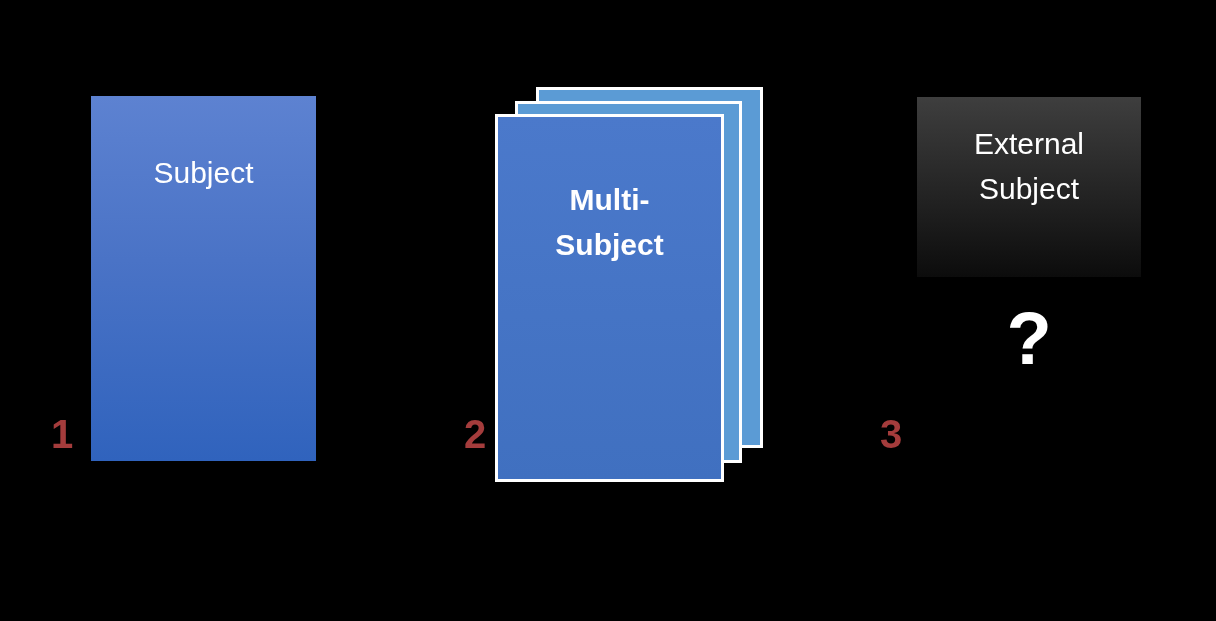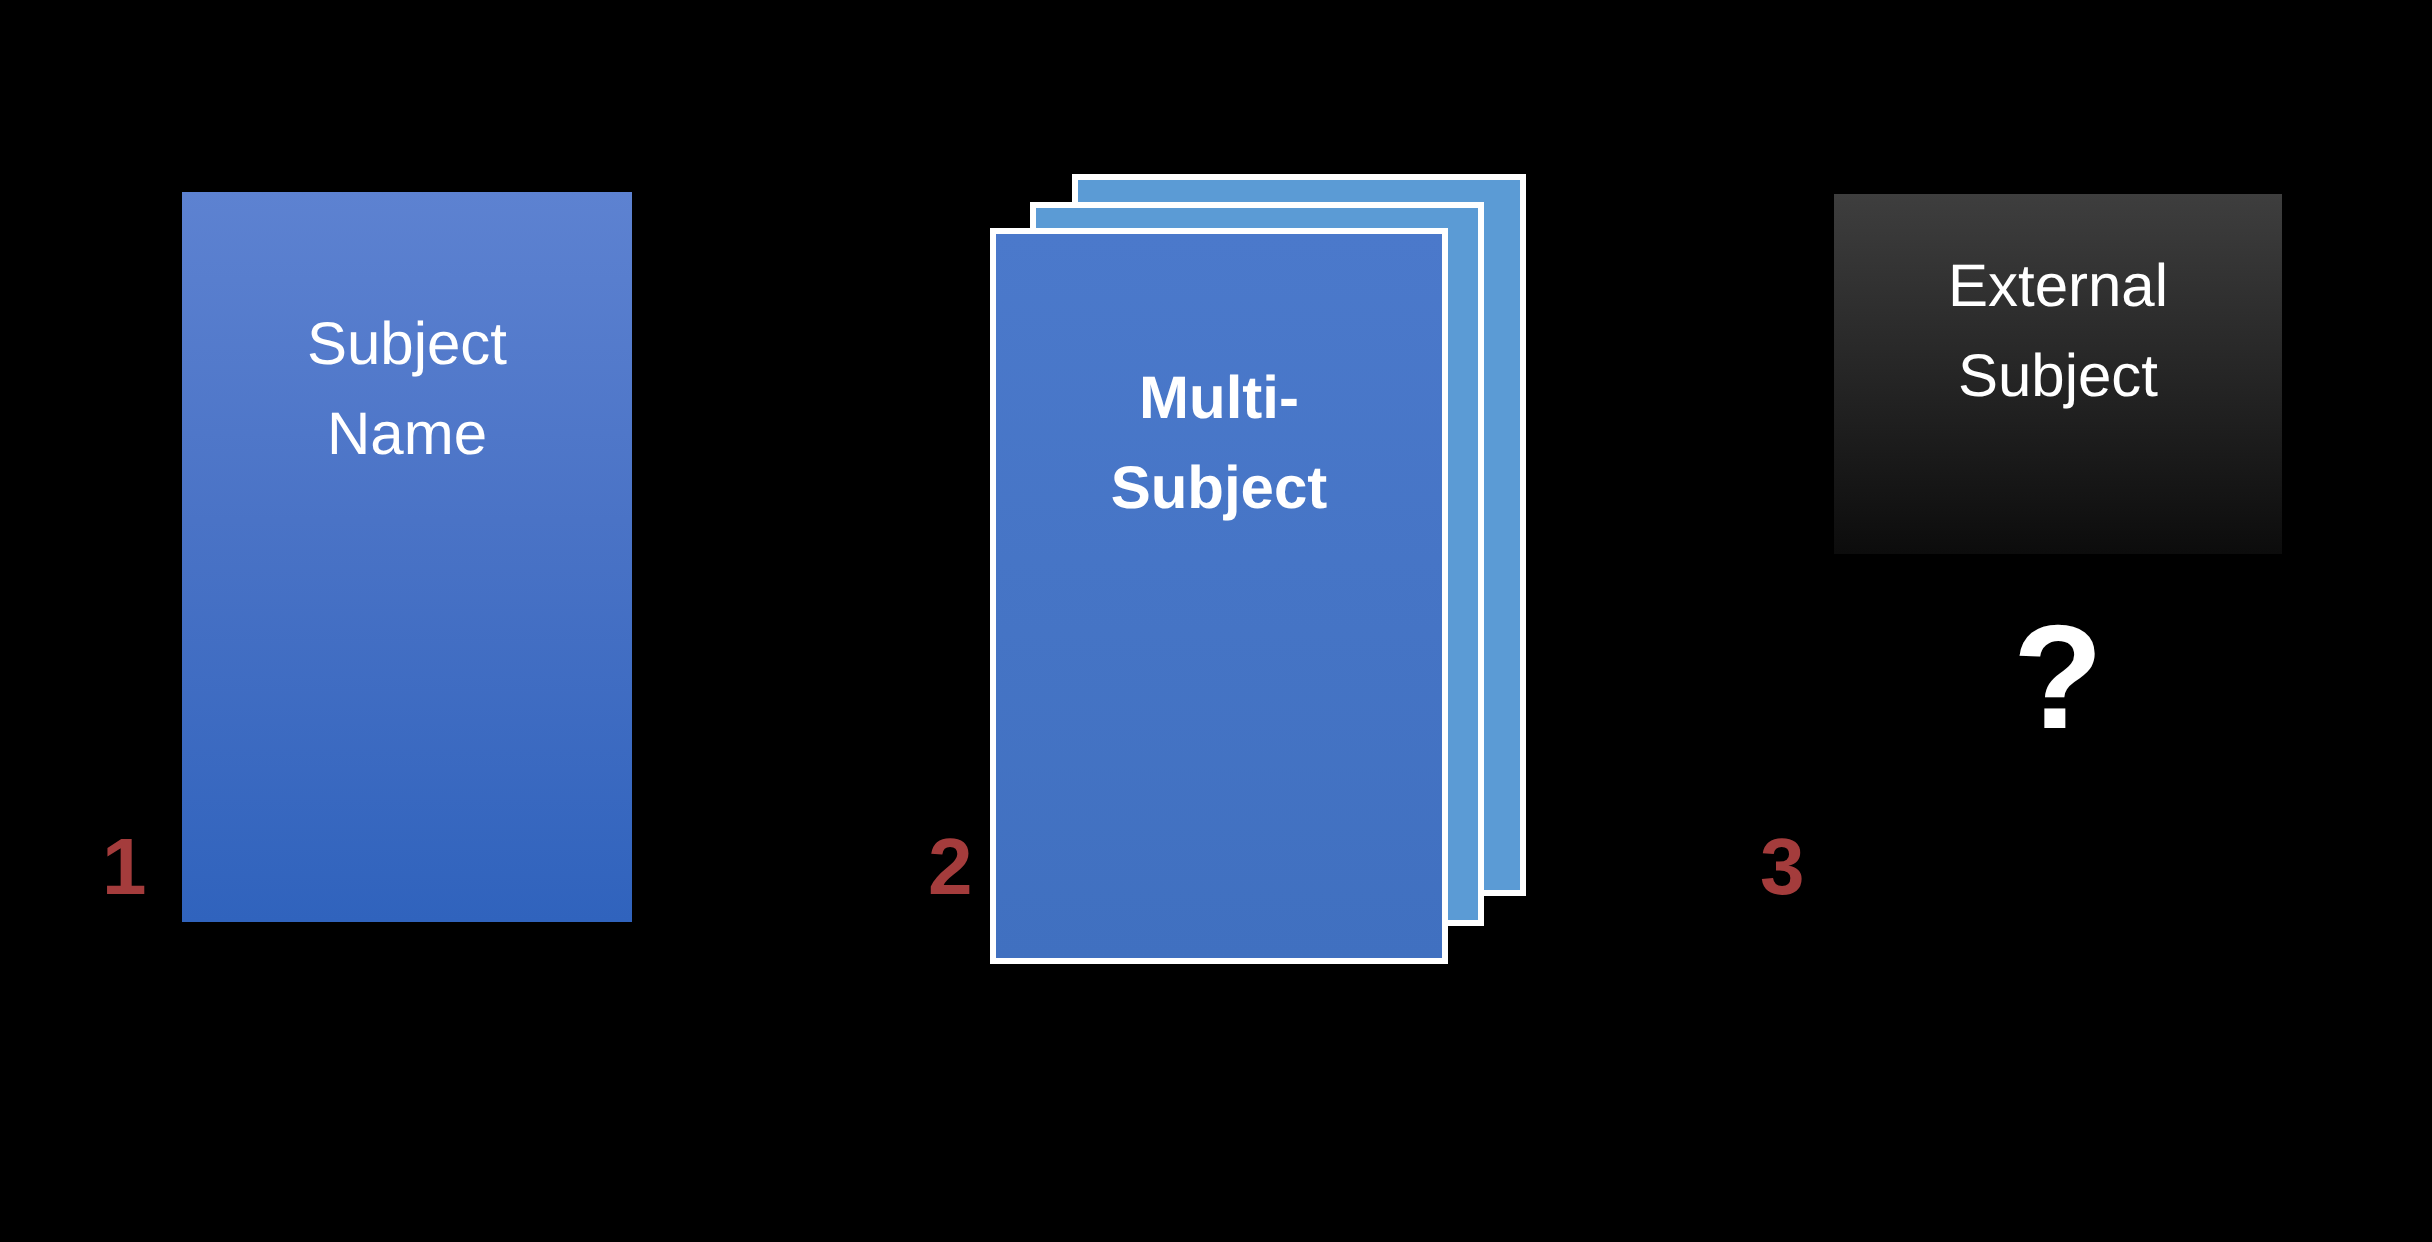--- a/index.html
+++ b/index.html
@@ -111,21 +111,20 @@
     height: 28px;
   }
 </style>
 </head>
 <body>
 
 <div class="canvas">
 
   <div class="box subject-box">
     <div class="line">Subject</div>
-    <div class="line">Name</div>
   </div>
 
   <div>
     <div class="stack-card stack-back"></div>
     <div class="stack-card stack-middle"></div>
     <div class="stack-card stack-front">
       <div class="line">Multi-</div>
       <div class="line">Subject</div>
     </div>
   </div>

